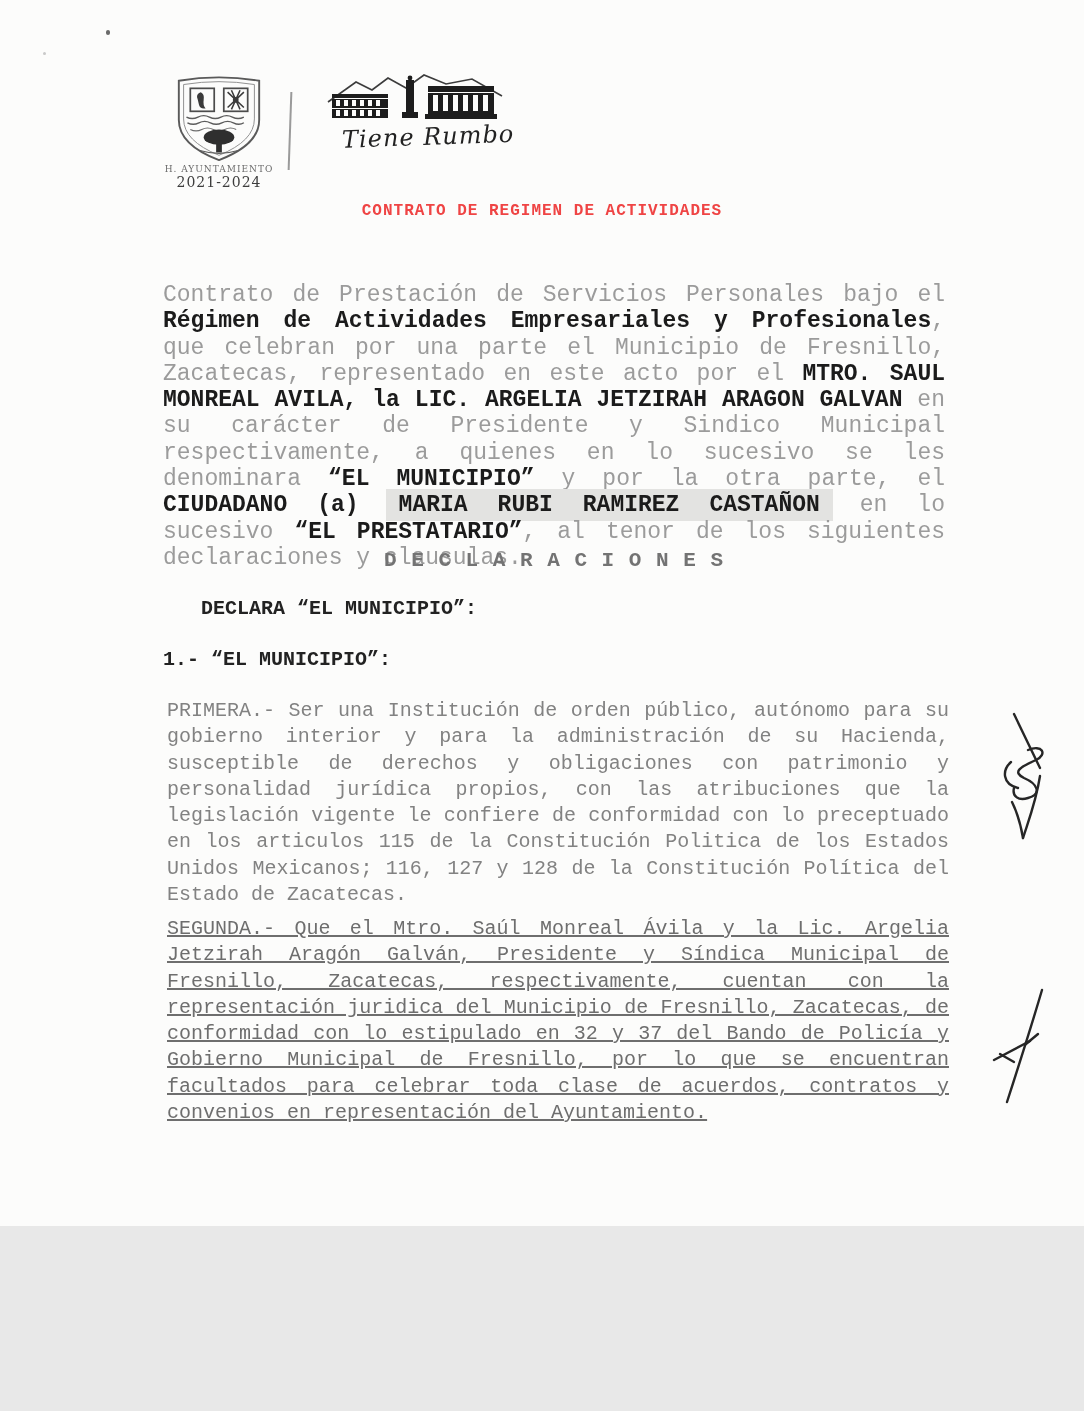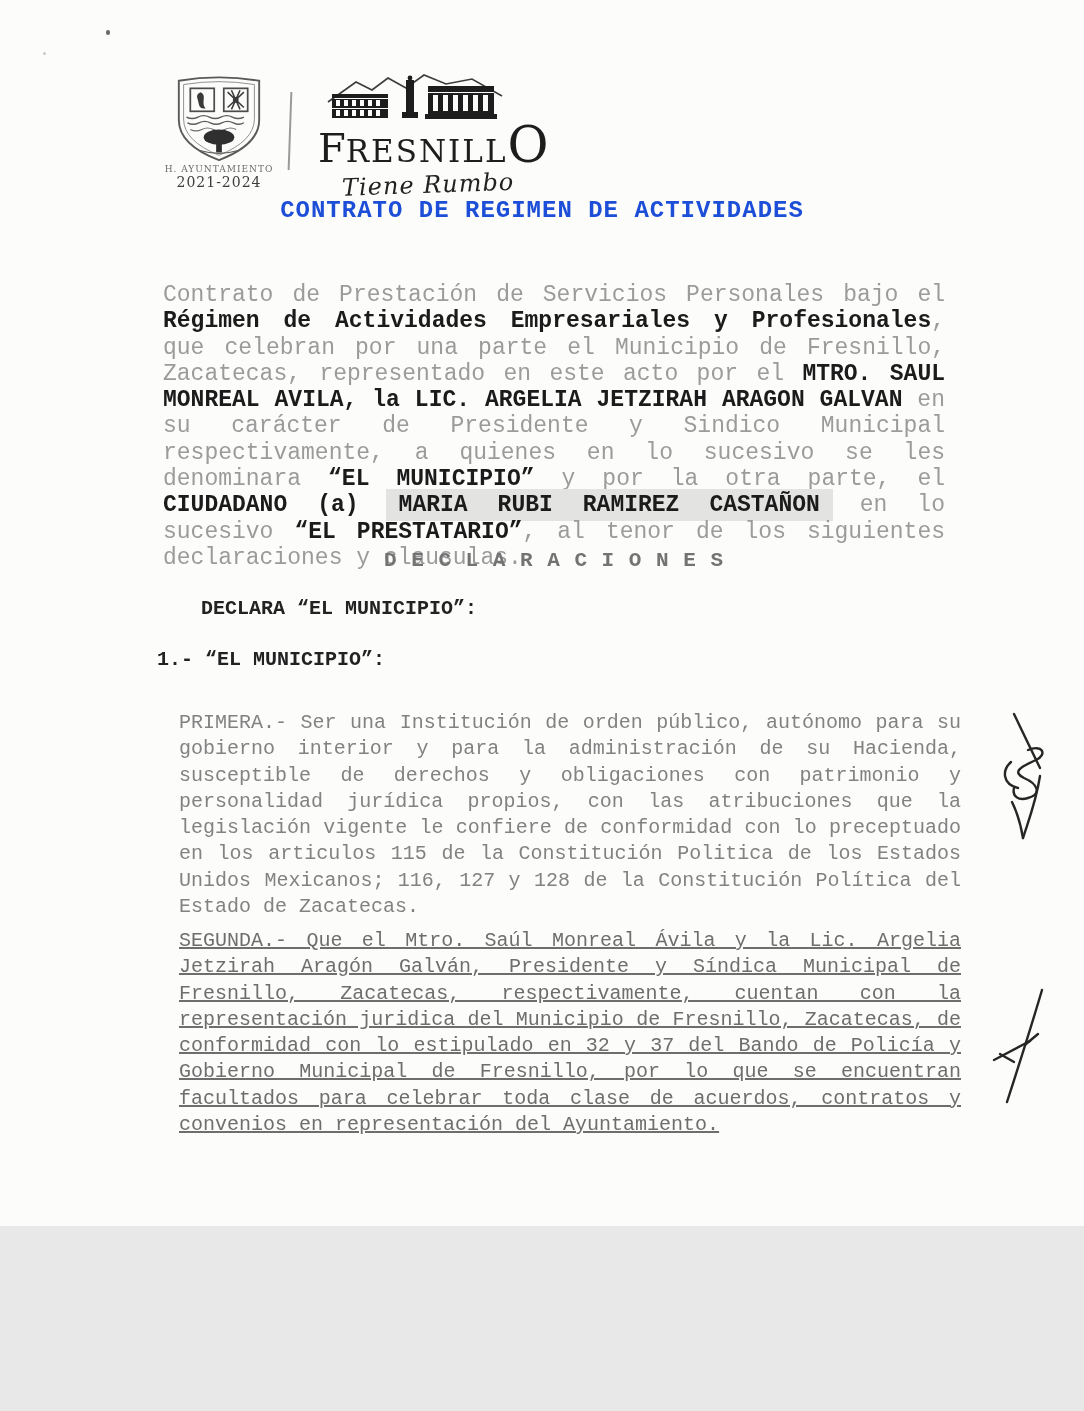--- a/index.html
+++ b/index.html
@@ -21,39 +21,39 @@
   .flogo{position:absolute;left:318px;top:72px;width:240px;}
   .flogo-sky{display:block;margin-left:8px;}
   .wordmark{white-space:nowrap;color:#1d1d1d;font-family:"DejaVu Serif",serif;line-height:1;margin-top:-2px;}
   .wm-f{font-size:40px;}
   .wm-mid{font-size:31px;letter-spacing:2px;}
   .wm-o{font-size:50px;}
   .tagline{font-family:"DejaVu Serif",serif;font-style:italic;font-size:24px;color:#222;letter-spacing:1px;transform:rotate(-2deg);margin:0 0 0 24px;}
   
   .doc-title{
     position:absolute;left:151px;top:196px;width:782px;
-    text-align:center;font-weight:700;color:#1d4ed8;
-    font-size:24px;line-height:30px;letter-spacing:1px;
+    text-align:center;font-weight:700;color:#ef4444;
+    font-size:16px;line-height:30px;letter-spacing:1px;
   }
   
   .intro{
     position:absolute;left:163px;top:282px;width:782px;margin:0;
     font-size:23px;line-height:26.3px;text-align:justify;
     color:#9b9b9b;
   }
   .b{font-weight:700;color:#1b1b1b;}
   .hl{background:#e3e3e1;box-shadow:0 0 0 3px #e3e3e1;padding:0 10px;}
   .h-decl{
     position:absolute;left:163px;top:549px;width:782px;
     text-align:center;font-weight:700;font-size:21px;color:#737373;letter-spacing:1px;
   }
   .h-declara{position:absolute;left:201px;top:597px;font-weight:700;font-size:20px;color:#222;font-family:Liberation Mono, monospace;}
-  .h-item1{position:absolute;left:157px;top:648px;font-weight:700;font-size:20px;color:#222;}
+  .h-item1{position:absolute;left:163px;top:648px;font-weight:700;font-size:20px;color:#222;}
   .clause{
-    position:absolute;left:163px;width:782px;margin:16px;
+    position:absolute;left:163px;width:782px;margin:4px;
     font-size:20px;line-height:26.3px;text-align:justify;
   }
   .p-primera{top:694px;color:#828282;}
   .p-segunda{top:912px;color:#6e6e6e;text-decoration:underline;}
   .p-tercera{top:1132px;color:#7a7a7a;}
   .pagenum{position:absolute;left:930px;top:1262px;font-size:19px;color:#3f3f3f;}
   
   .mark1{position:absolute;left:978px;top:710px;}
   .mark2{position:absolute;left:980px;top:984px;}
   .speck{position:absolute;left:106px;top:30px;width:4px;height:5px;background:#6a6a6a;border-radius:2px;}
@@ -116,21 +116,20 @@
       <g fill="#fcfcfb">
         <rect x="107" y="23" width="5" height="16"></rect>
           <rect x="117" y="23" width="5" height="16"></rect>
         <rect x="127" y="23" width="5" height="16"></rect>
           <rect x="137" y="23" width="5" height="16"></rect>
         <rect x="147" y="23" width="5" height="16"></rect>
           <rect x="157" y="23" width="5" height="16"></rect>
       </g>
       <rect x="99" y="42" width="72" height="5" fill="#1d1d1d"></rect>
     </svg>
-    <div class="wordmark"><span class="wm-f">F</span><span class="wm-mid">RESNILL</span><span class="wm-o">O</span></div>
     <div class="tagline">Tiene Rumbo</div>
   </div>
 
   <div class="doc-title">
     <div>CONTRATO DE REGIMEN DE ACTIVIDADES</div>
   </div>
 
   <p class="intro"><span>Contrato de Prestación de Servicios Personales bajo el </span><span class="b">Régimen de Actividades Empresariales y Profesionales</span><span>, que celebran por una parte el Municipio de Fresnillo, Zacatecas, representado en este acto por el </span><span class="b">MTRO. SAUL MONREAL AVILA, la LIC. ARGELIA JETZIRAH ARAGON GALVAN</span><span> en su carácter de Presidente y Sindico Municipal respectivamente, a quienes en lo sucesivo se les denominara </span><span class="b">“EL MUNICIPIO”</span><span> y por la otra parte, el </span><span class="b">CIUDADANO (a) </span> <span class="b hl">MARIA RUBI RAMIREZ CASTAÑON</span><span> en lo sucesivo </span><span class="b">“EL PRESTATARIO”</span><span>, al tenor de los siguientes declaraciones y clausulas.</span></p>
 
   <div class="h-decl">D E C L A R A C I O N E S</div>

